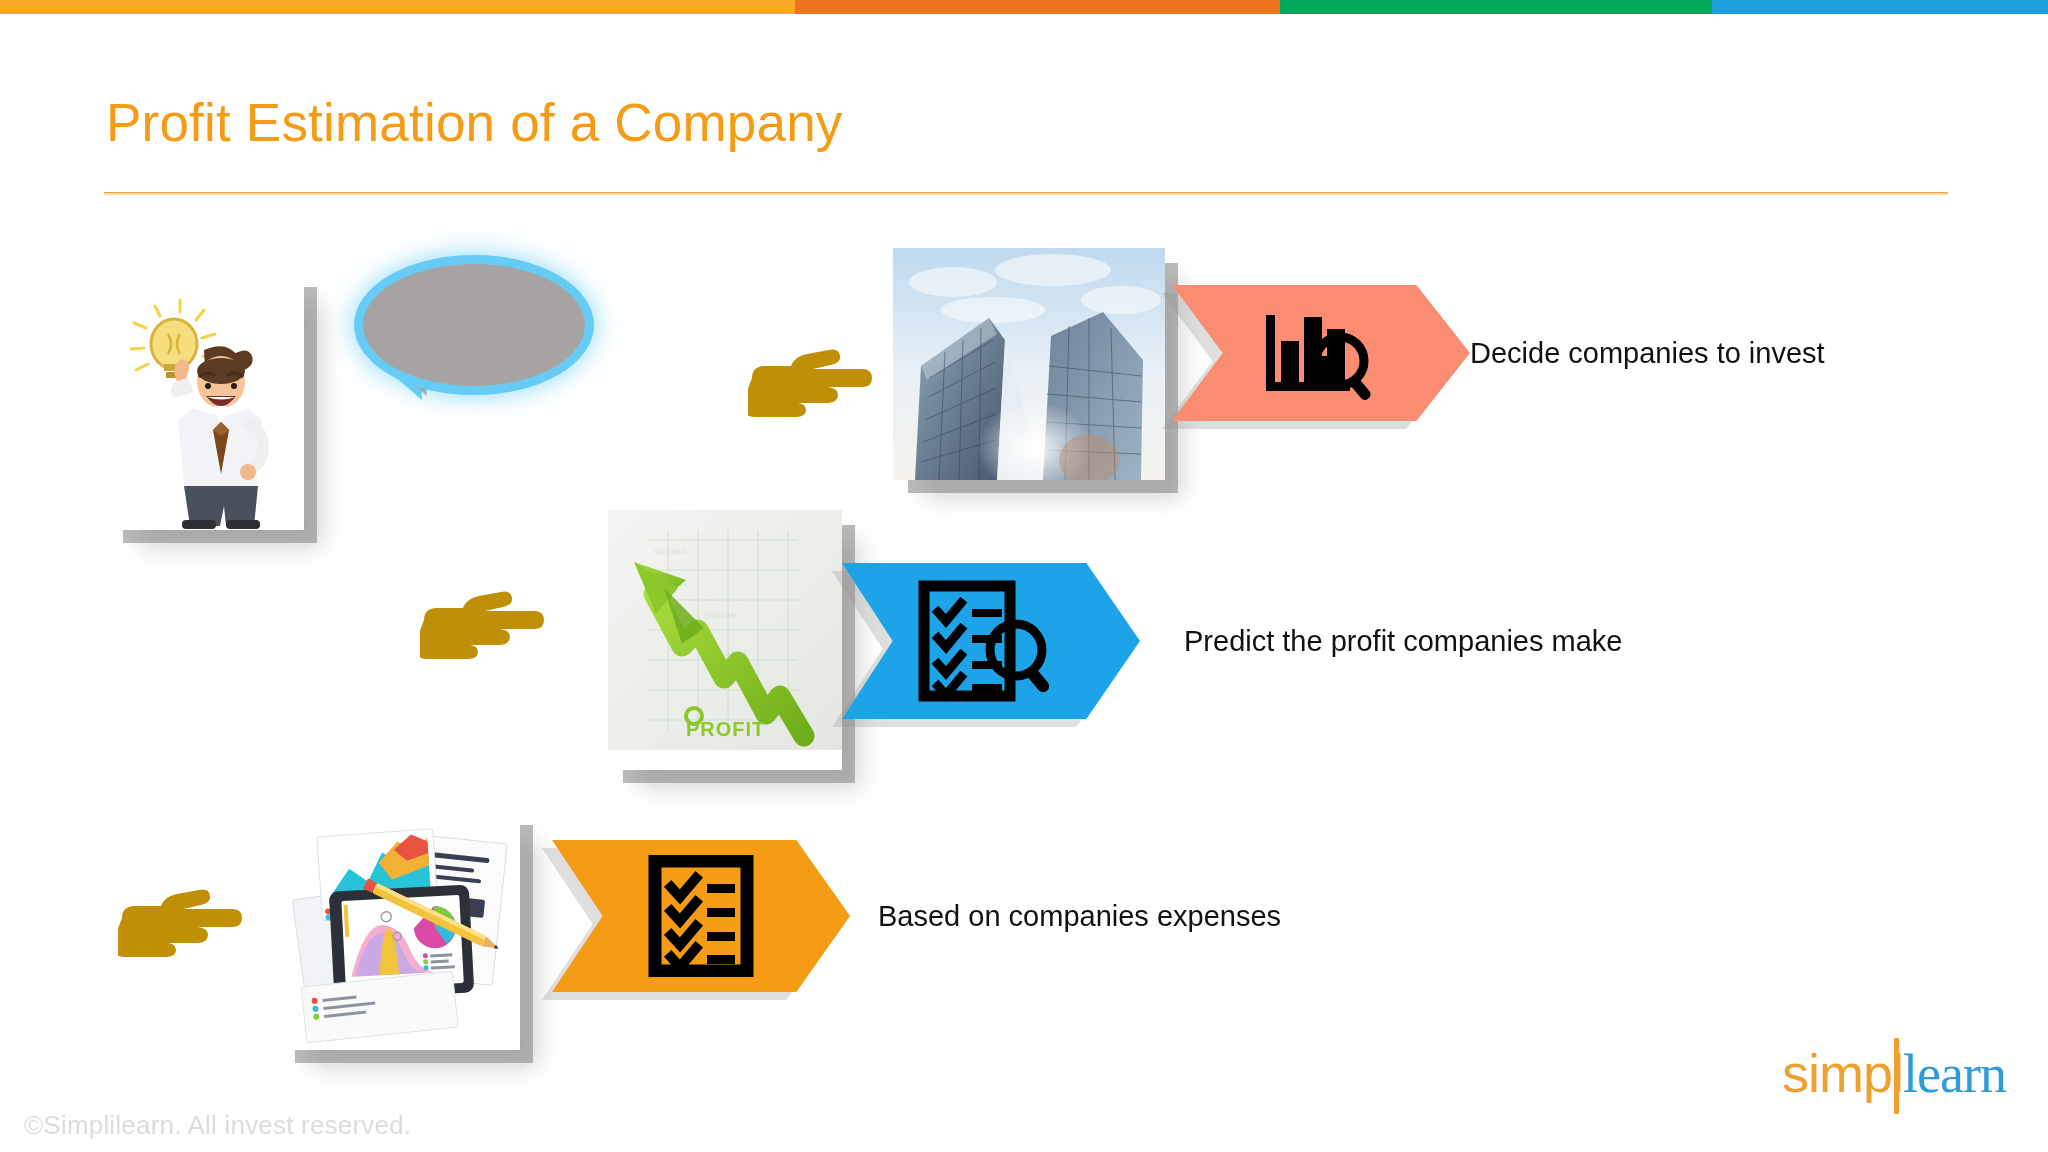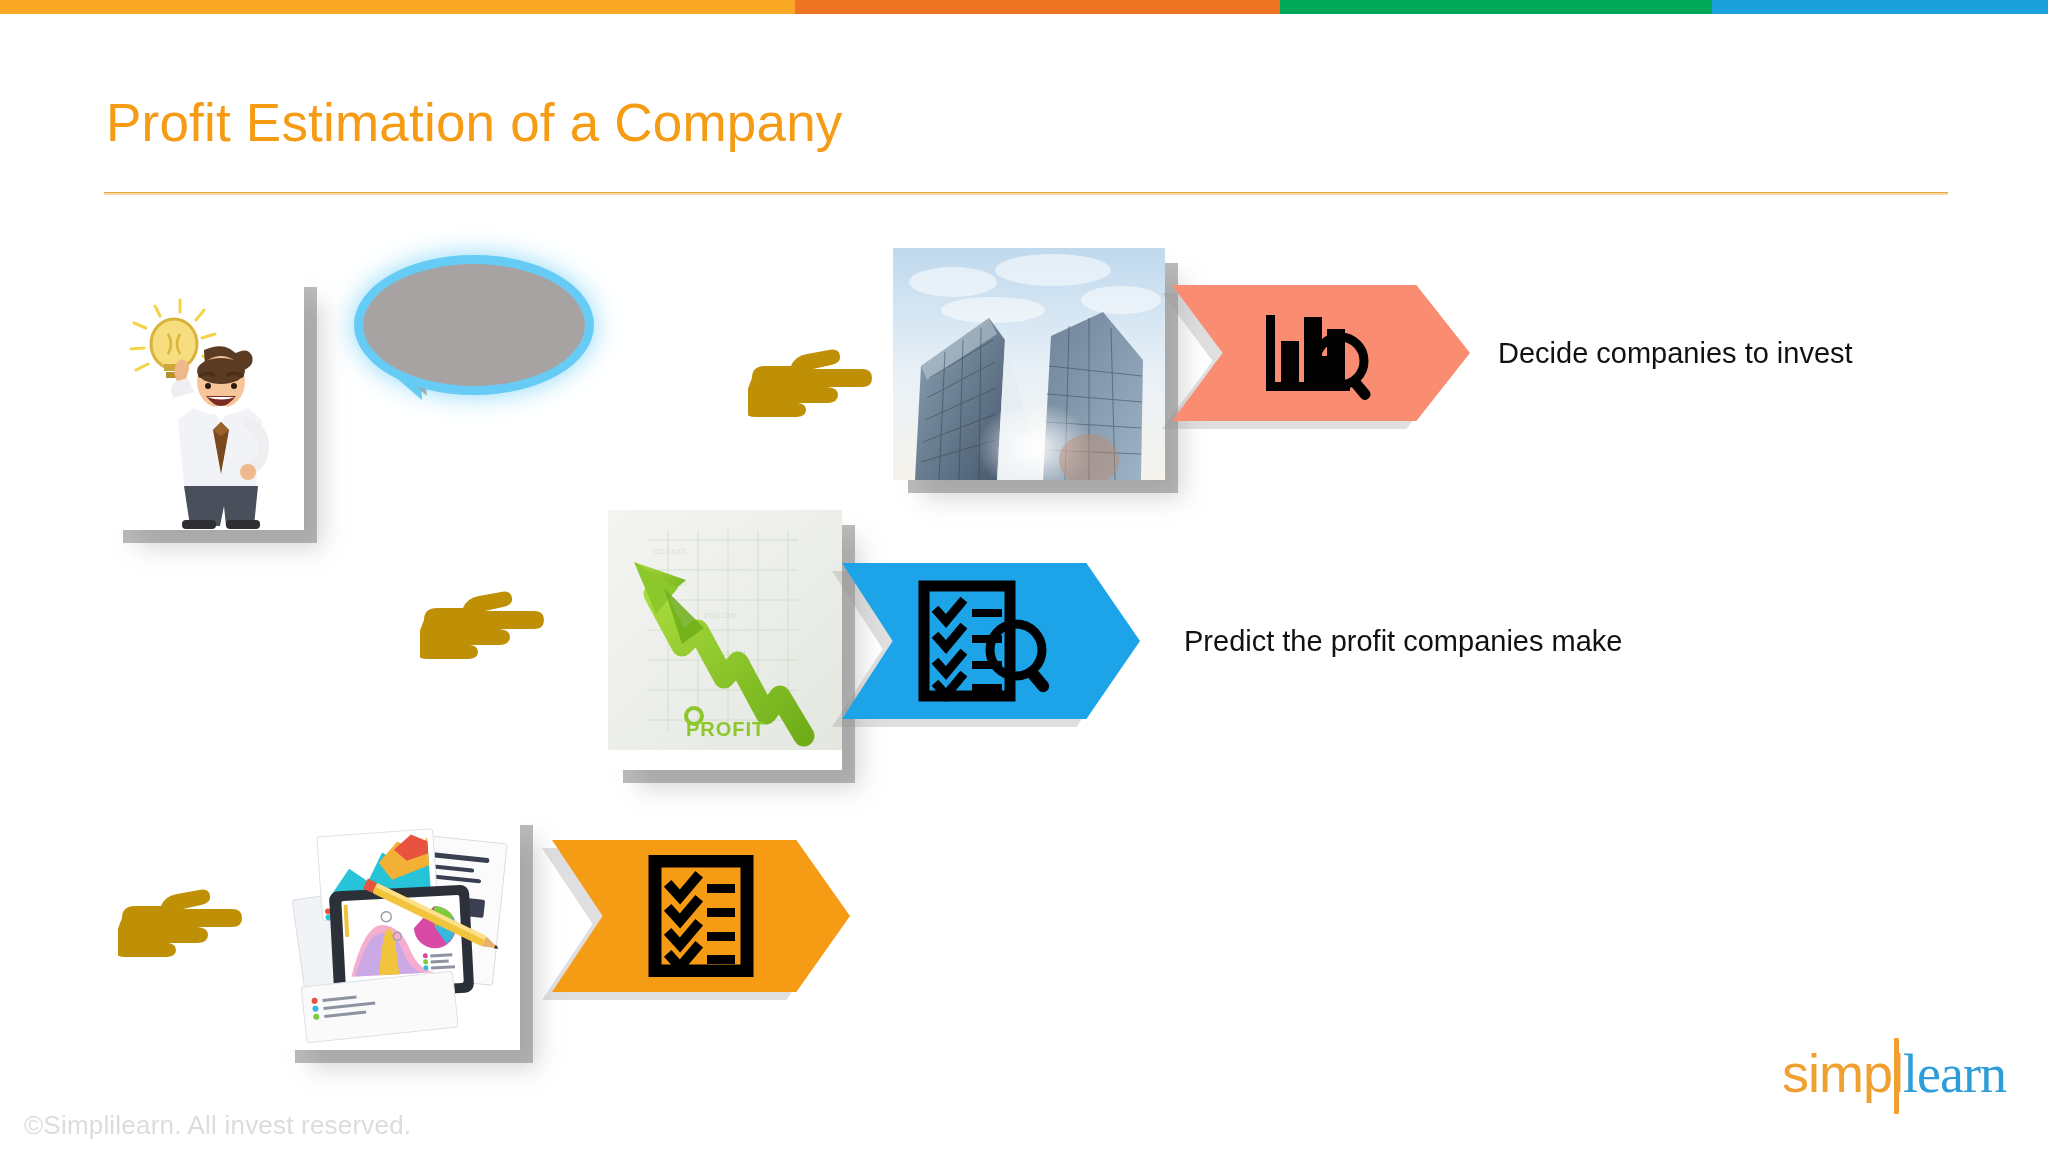--- a/index.html
+++ b/index.html
@@ -242,21 +242,21 @@
             <rect x="25" y="40" width="18" height="41"></rect>
             <rect x="48" y="16" width="18" height="65"></rect>
             <rect x="71" y="28" width="18" height="53"></rect>
             <rect x="60" y="55" width="20" height="26"></rect>
           </g>
           <circle cx="84" cy="60" r="24" fill="none" stroke="#000" stroke-width="9"></circle>
           <rect x="98" y="74" width="11" height="27" rx="5" fill="#000" transform="rotate(-40 103 87)"></rect>
         </svg>
       </div>
     </div>
-    <div class="chev-label" style="margin-left:28px;">Decide companies to invest</div>
+    <div class="chev-label" style="">Decide companies to invest</div>
   </div>
 
   <div class="hand" style="left:420px; top:582px;">
     <svg width="128" height="88" viewBox="0 0 128 88">
       <path d="M4 38 q0 -12 13 -12 h26 q4 -10 16 -12 l22 -4 q10 -2 11 6 q1 7 -9 9 l-18 4 h49 q10 0 10 9 t-10 9 h-34 q10 1 10 8 t-10 8 h-30 q8 1 8 7 t-9 7 h-41 q-14 0 -14 -13z" fill="#BF8F05"></path>
     </svg>
   </div>
 
   <div class="pic" style="left:608px; top:510px; width:234px; height:260px;">
     <svg width="234" height="240" viewBox="0 0 234 240">
@@ -412,20 +412,21 @@
           </g>
           <g fill="#000">
             <rect x="62" y="29" width="28" height="9"></rect>
             <rect x="62" y="53" width="28" height="9"></rect>
             <rect x="62" y="77" width="28" height="9"></rect>
             <rect x="62" y="100" width="28" height="9"></rect>
           </g>
         </svg>
       </div>
     </div>
+    <div class="chev-label" style="margin-left:28px;">Based on companies expenses</div>
   </div>
 
   <div class="footer">©Simplilearn. All invest reserved.</div>
 
   <div class="logo">
     <div class="logo-text">
       <span class="logo-simpl">simpl</span><span class="logo-learn">learn</span>
     </div>
     <div class="logo-bar"></div>
   </div>

